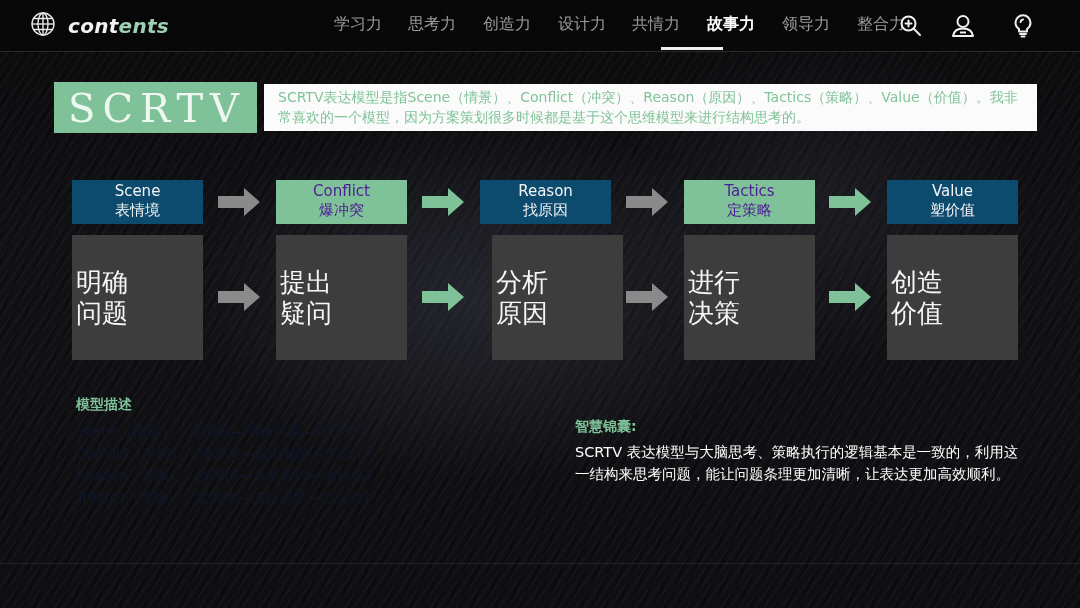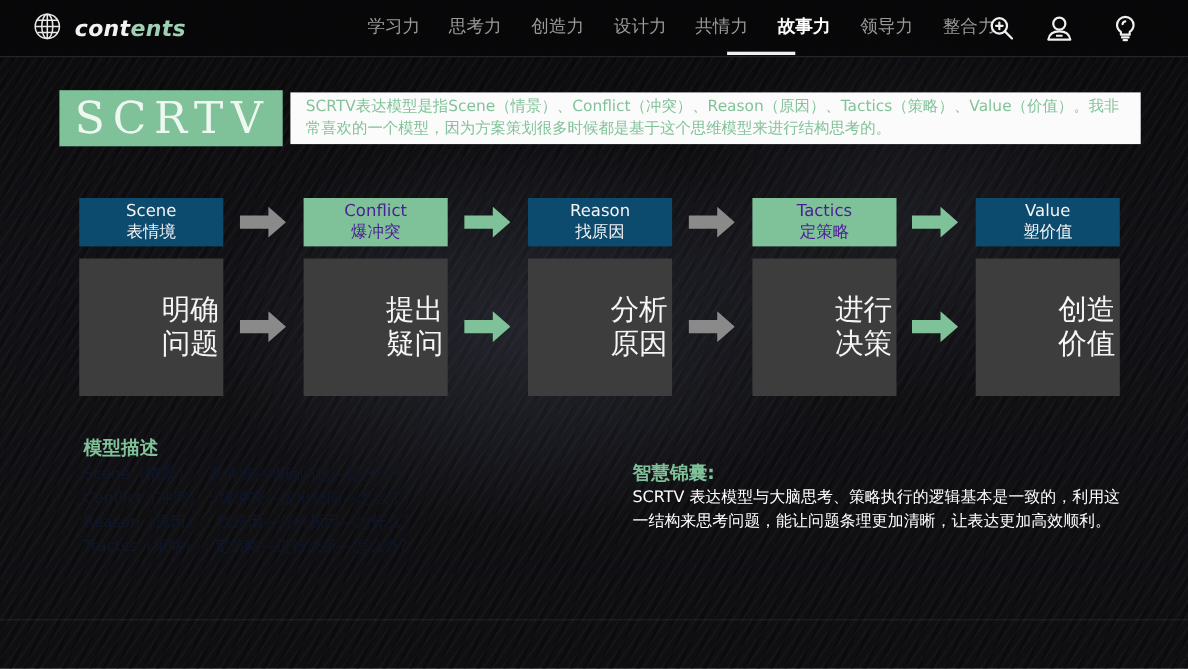--- a/index.html
+++ b/index.html
@@ -64,30 +64,30 @@
   .col-head {
     position: absolute; top: 180px; width: 131px; height: 44px;
     text-align: center; padding-top: 2px;
     font-size: 15px; line-height: 19px; color: #f4f4f4;
   }
   .col-head.gray { background: #0c4a6e; }
   .col-head.green { background: #7fc198; color: #4c1d95; }
   .col-body {
     position: absolute; top: 235px; width: 131px; height: 125px;
     background: #3d3d3d;
-    display: flex; align-items: center; justify-content: flex-end;
+    display: flex; align-items: center; justify-content: flex-start;
     text-align: center; font-size: 26px; line-height: 31px; color: #f6f6f6;
   }
   .col-body span { display: block; width: 60px; }
 
   .arrow { position: absolute; width: 42px; height: 28px; }
   .arrow svg { width: 42px; height: 28px; display: block; }
 
   
-  .sec-title { position: absolute; font-size: 17px; font-weight: bold; color: #7fc198; }
+  .sec-title { position: absolute; font-size: 14px; font-weight: bold; color: #7fc198; }
   .desc-list { position: absolute; left: 76px; top: 420px; font-size: 14px; line-height: 22px; color: #0f172a; }
   .desc-list div { white-space: nowrap; }
   .tips-text {
     position: absolute; left: 575px; top: 441px; width: 455px;
     font-size: 14.5px; line-height: 22px; color: #ffffff;
   }
   .bottom-line {
     position: absolute; left: 0; top: 563px; width: 1080px; height: 1px;
     background: rgba(120,120,120,0.18);
   }
@@ -166,21 +166,21 @@
   <div>爆冲突</div>
 </div>
 <div class="col-body" style="left:276px">
   <span>提出疑问</span>
 </div>
 
 <div class="col-head gray" style="left:480px">
   <div>Reason</div>
   <div>找原因</div>
 </div>
-<div class="col-body" style="left:480px">
+<div class="col-body" style="left:492px">
   <span>分析原因</span>
 </div>
 
 <div class="col-head green" style="left:684px">
   <div>Tactics</div>
   <div>定策略</div>
 </div>
 <div class="col-body" style="left:684px">
   <span>进行决策</span>
 </div>

